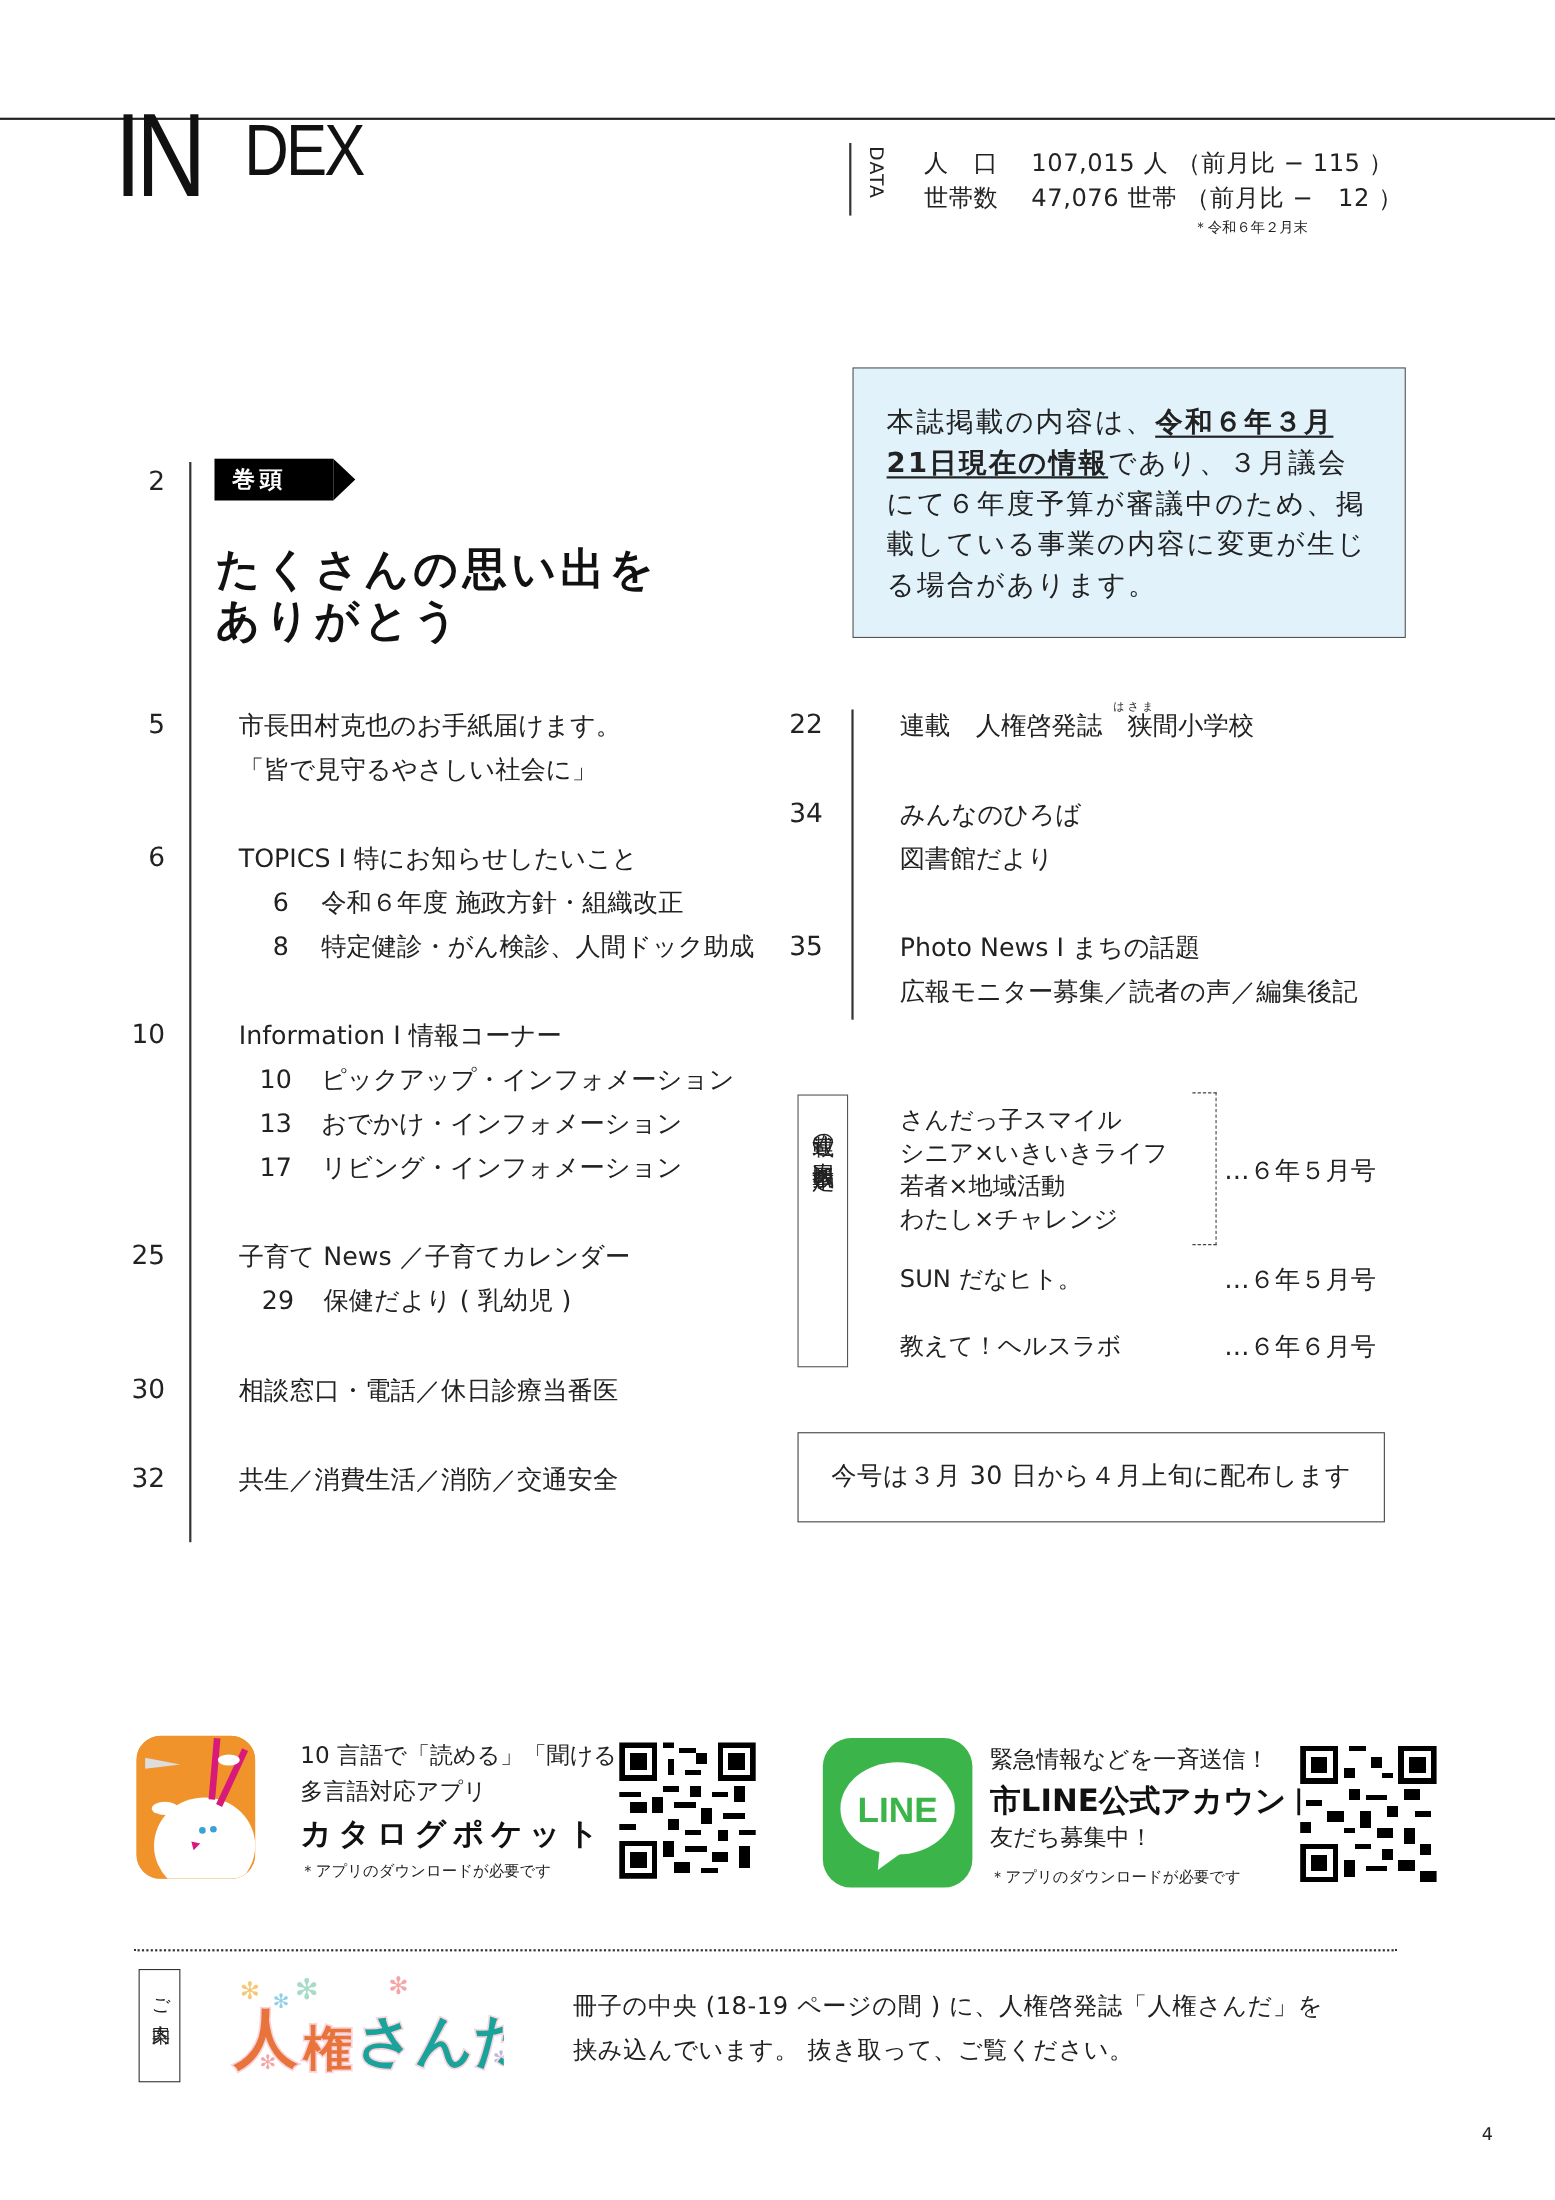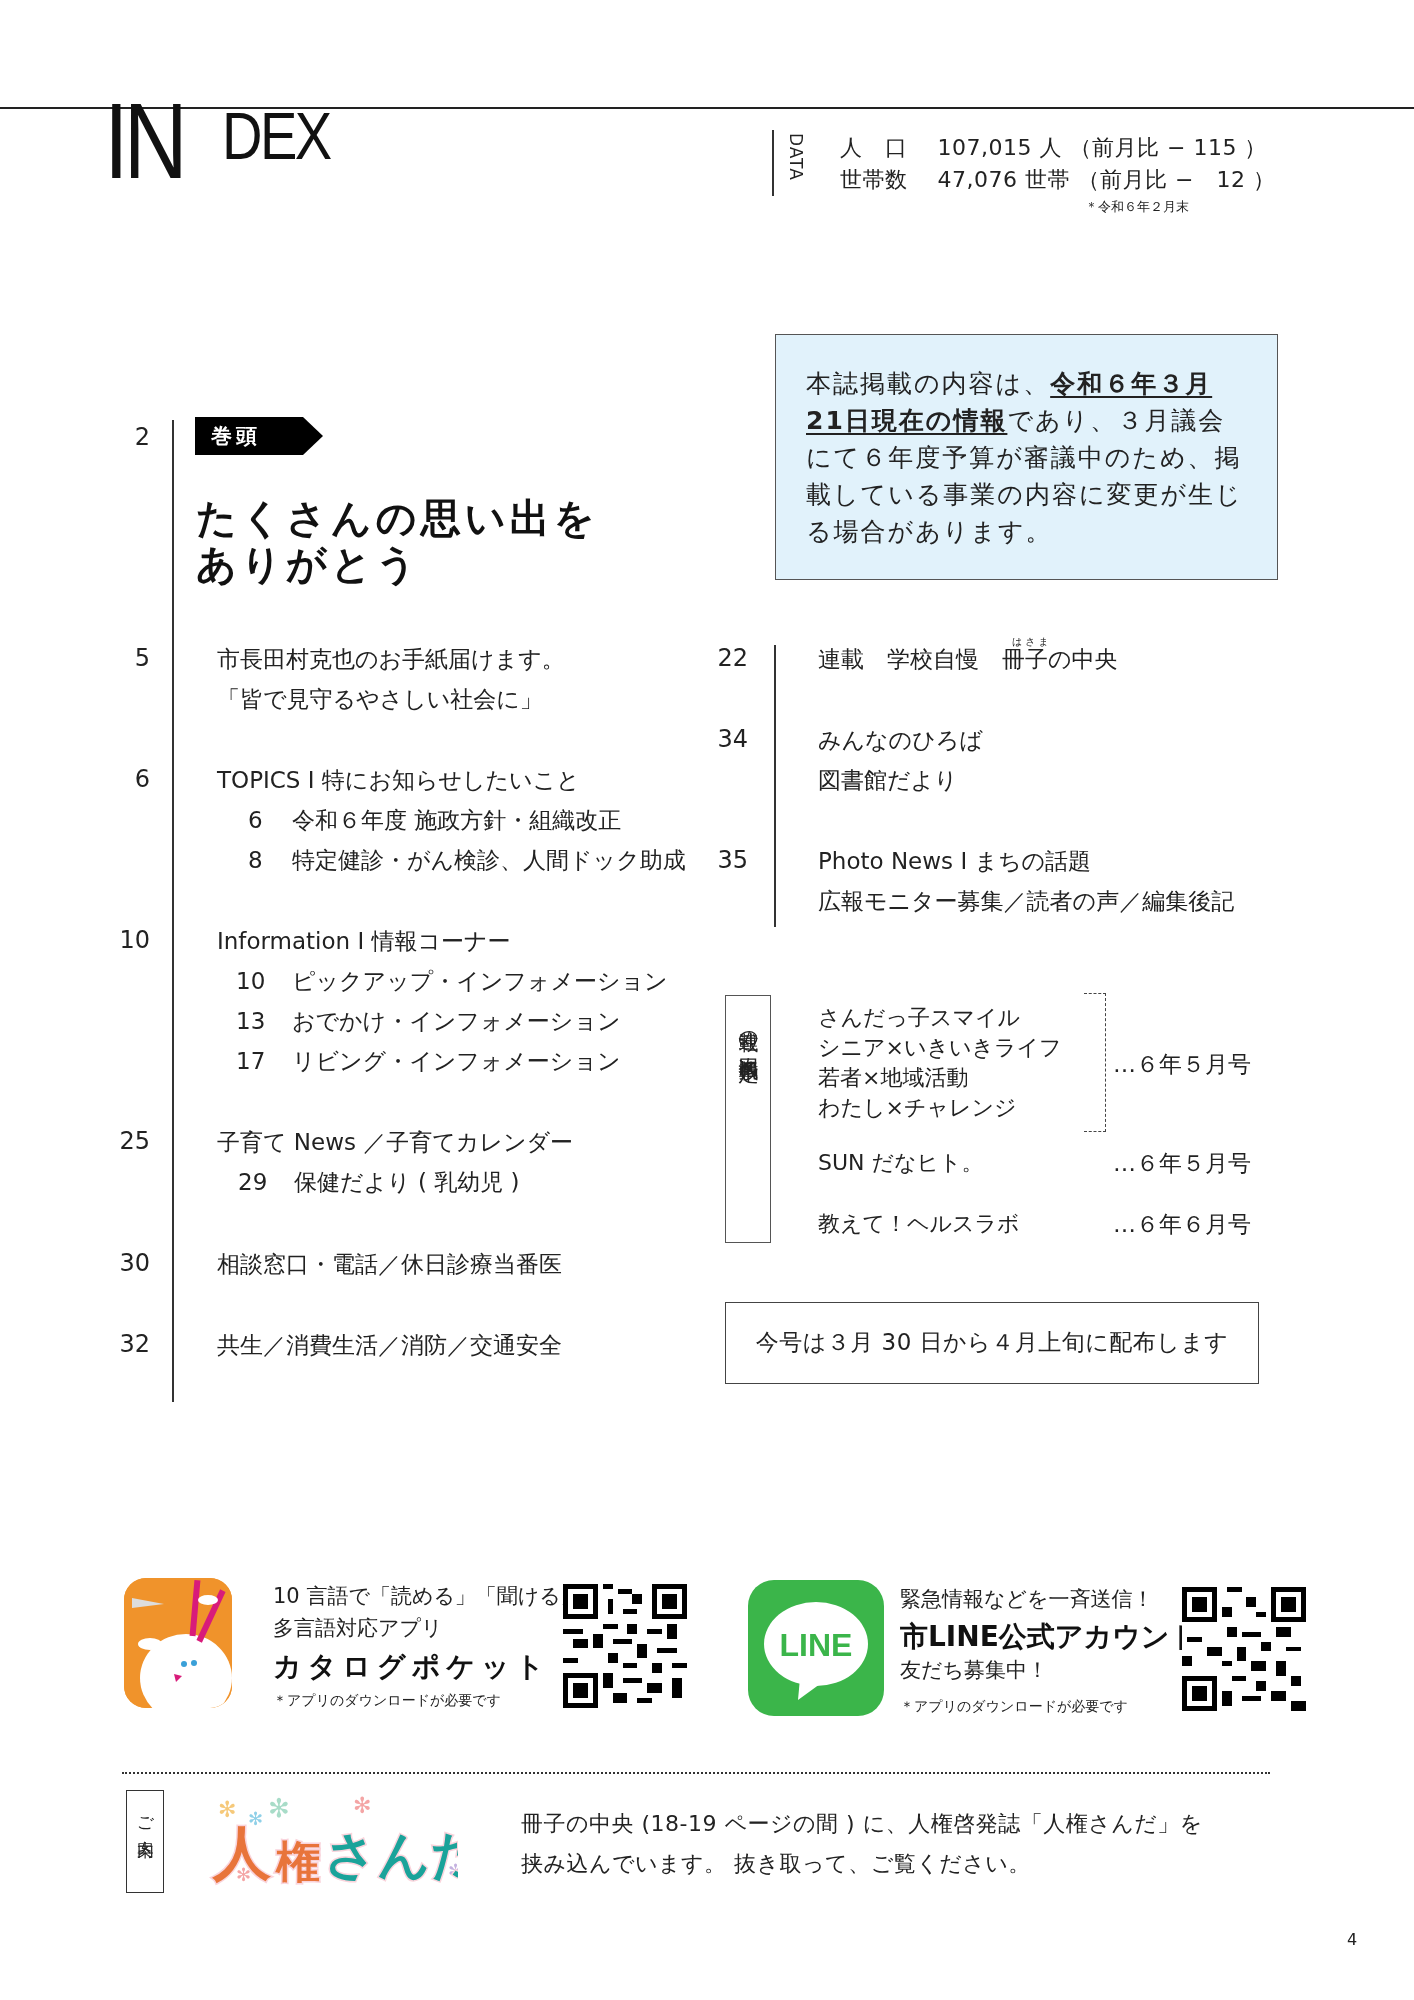--- a/index.html
+++ b/index.html
@@ -105,21 +105,21 @@
 <div class="abs pnum" style="left:110px; top:1249px;">30</div>
 <div class="abs entry" style="left:217px; top:1249px;">相談窓口・電話／休日診療当番医</div>
 
 <div class="abs pnum" style="left:110px; top:1330px;">32</div>
 <div class="abs entry" style="left:217px; top:1330px;">共生／消費生活／消防／交通安全</div>
 
 <div class="abs vrule" style="left:774px; top:645px; height:282px;"></div>
 
 <div class="abs pnum" style="left:708px; top:644px;">22</div>
 <div class="abs furigana" style="left:1012px; top:635px;">はさま</div>
-<div class="abs entry" style="left:818px; top:644px;">連載　学校自慢　冊子の中央</div>
+<div class="abs entry" style="left:818px; top:644px;">連載　人権啓発誌　狭間小学校</div>
 
 <div class="abs pnum" style="left:708px; top:725px;">34</div>
 <div class="abs entry" style="left:818px; top:725px;">みんなのひろば</div>
 <div class="abs entry" style="left:818px; top:765px;">図書館だより</div>
 
 <div class="abs pnum" style="left:708px; top:846px;">35</div>
 <div class="abs entry" style="left:818px; top:846px;">Photo News I まちの話題</div>
 <div class="abs entry" style="left:818px; top:886px;">広報モニター募集／読者の声／編集後記</div>
 
 <div class="abs sched-box">

